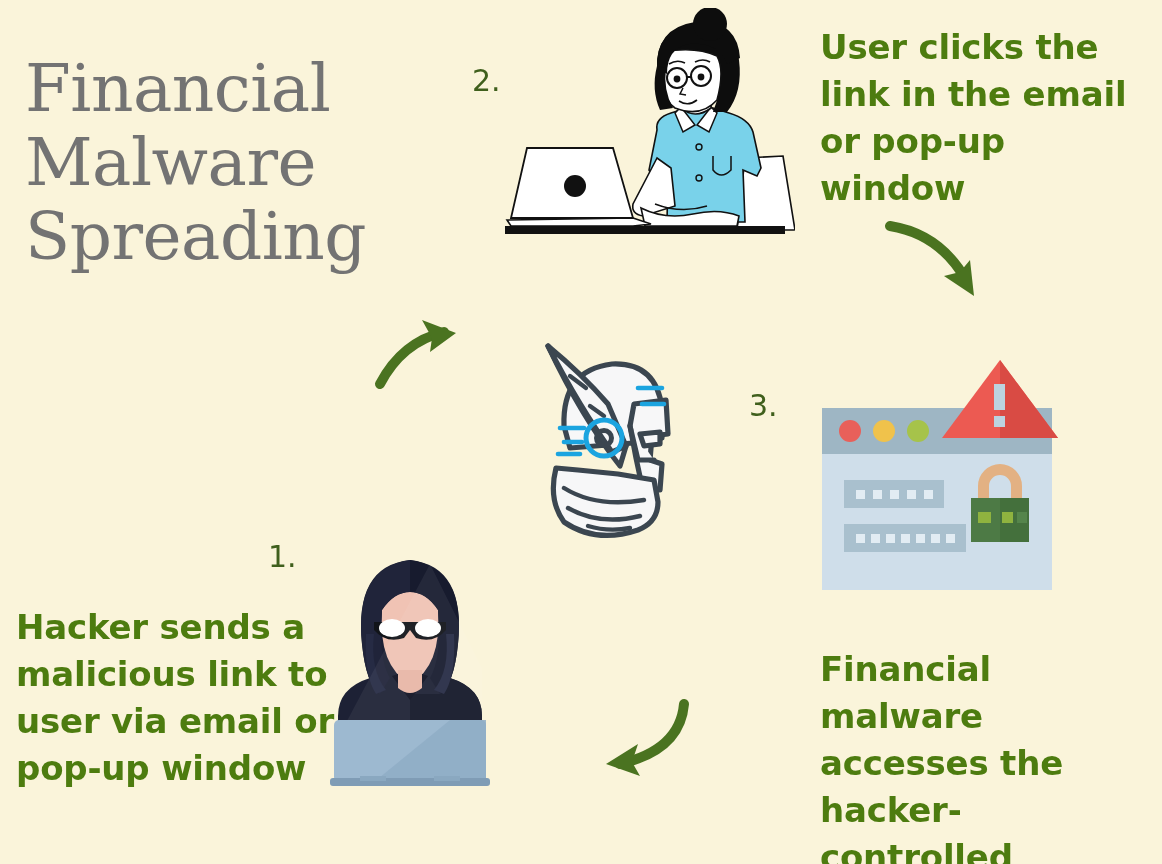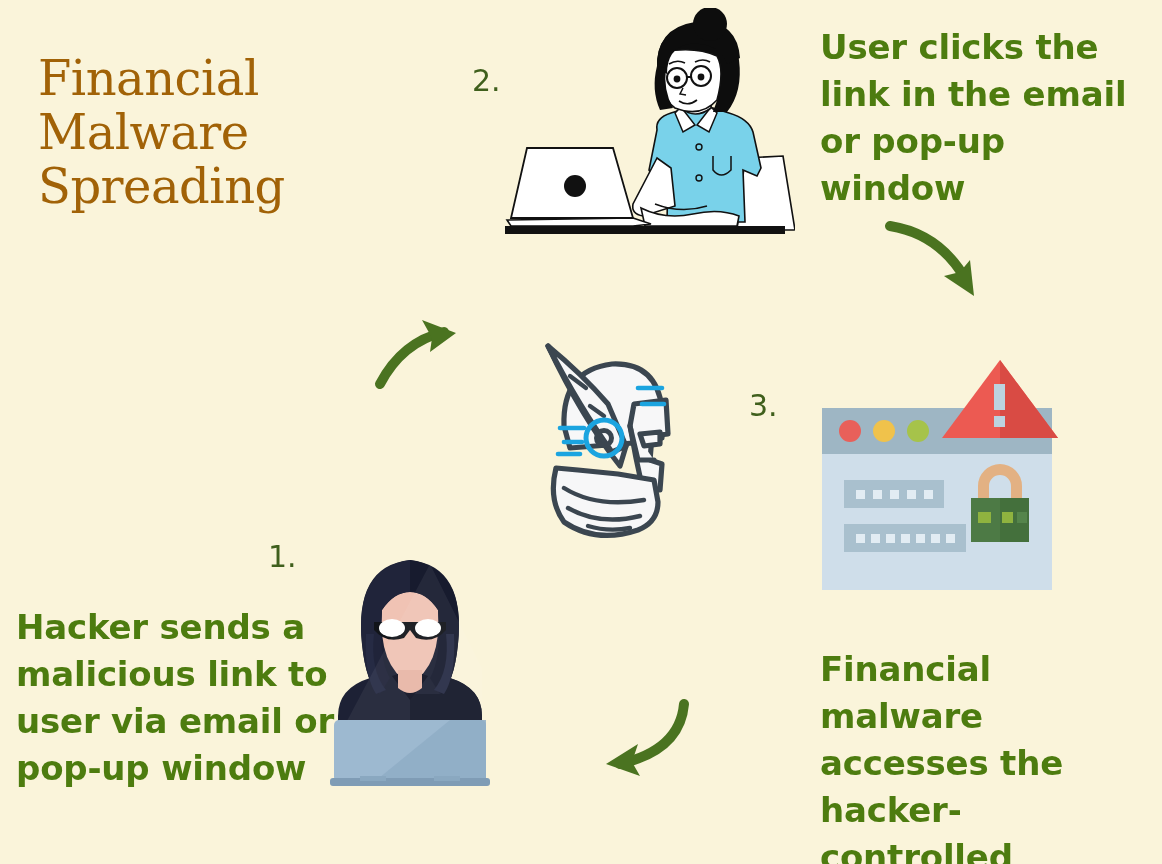--- a/index.html
+++ b/index.html
@@ -14,27 +14,27 @@
     position: relative;
     width: 1162px;
     height: 864px;
     background: #faf4da;
     overflow: hidden;
   }
   .abs { position: absolute; }
 
   
   #title {
-    left: 38px;
+    left: 25px;
     top: 52px;
     width: 440px;
     font-family: "DejaVu Serif", "Liberation Serif", serif;
-    font-size: 48px;
+    font-size: 66px;
     line-height: 1.12;
-    color: #a16207;
+    color: #737373;
     font-weight: 400;
     letter-spacing: -0.5px;
     white-space: pre-line;
   }
 
   
   .caption {
     font-family: "DejaVu Sans", "Liberation Sans", sans-serif;
     font-size: 34px;
     line-height: 1.38;

